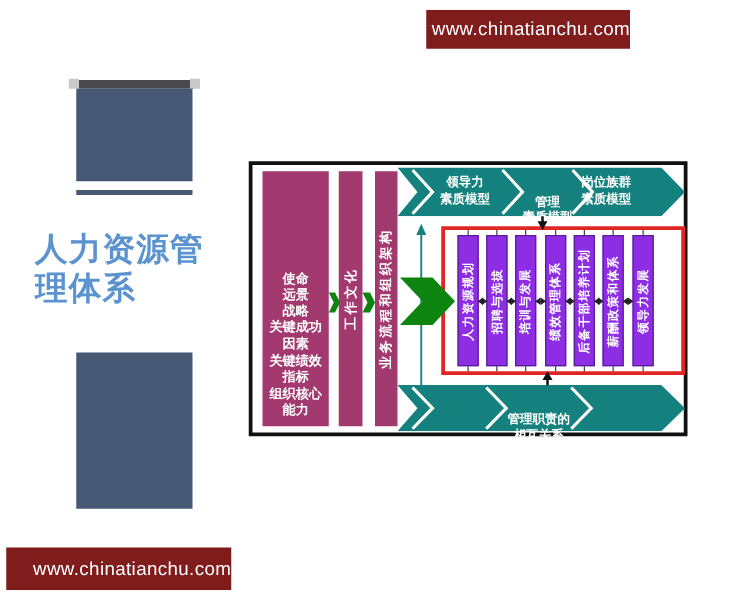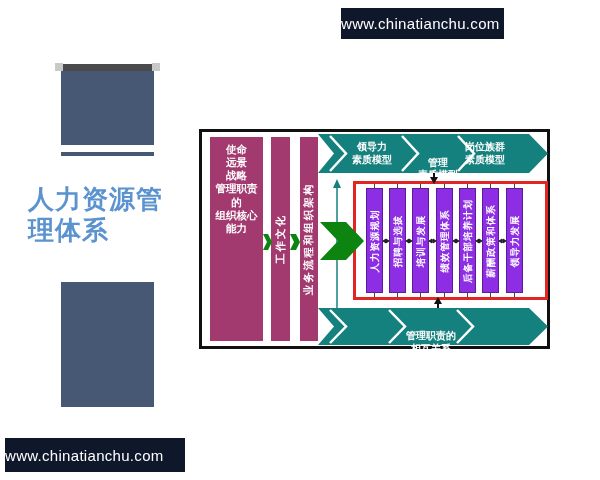--- a/index.html
+++ b/index.html
@@ -1,37 +1,37 @@
 <!DOCTYPE html>
 <html><head>
 <meta charset="utf-8">
 <style>
   html,body{margin:0;padding:0;background:#fff;}
   body{width:600px;height:480px;position:relative;overflow:hidden;
        font-family:"Liberation Sans","DejaVu Sans",sans-serif;}
   .abs{position:absolute;}
   
-  .wm{background:#0f172a;color:#fff;display:flex;align-items:center;justify-content:flex-start;
+  .wm{background:#7f1d1d;color:#fff;display:flex;align-items:center;justify-content:flex-end;
       font-size:15px;letter-spacing:.3px;}
   .wm-top{left:341px;top:8px;width:163px;height:31px;}
   .wm-bottom{left:5px;top:438px;width:180px;height:34px;}
   
   .slate{background:#465874;}
   .topbar{left:63px;top:64px;width:92px;height:7px;background:#4a4a4c;}
   .handle{width:8px;height:8px;background:#c9c9c9;}
   .rect-top{left:61px;top:71px;width:93px;height:74px;}
   .divider{left:61px;top:152px;width:93px;height:4px;}
   .rect-bottom{left:61px;top:282px;width:93px;height:125px;}
   .panel-title{left:28px;top:184px;width:164px;text-align:left;color:#5b93cf;
       font-size:26px;line-height:1.2;font-weight:bold;white-space:pre-line;letter-spacing:1px;}
   
   .diagram{left:199px;top:129px;width:345px;height:214px;border:3px solid #101010;background:#fff;}
   .magenta{background:#a23a6f;}
   .col{top:5px;height:204px;}
-  .col1{left:8px;width:53px;display:flex;flex-direction:column;justify-content:flex-start;
+  .col1{left:8px;width:53px;display:flex;flex-direction:column;justify-content:flex-end;
         align-items:center;padding:6px 0;box-sizing:border-box;}
   .col1 .item{color:#fff;font-weight:bold;font-size:10.5px;line-height:1.25;text-align:center;
         width:45px;}
   .col2{left:69px;width:19px;}
   .col3{left:98px;width:18px;}
   .vtext{position:absolute;left:50%;top:50%;transform:translate(-50%,-50%) rotate(-90deg);
         white-space:nowrap;color:#fff;font-weight:bold;}
   .col .vtext{font-size:10.5px;letter-spacing:2px;}
   
   .band{left:116px;width:230px;}
@@ -67,21 +67,22 @@
 <div class="abs panel-title">人力资源管
 理体系</div>
 <div class="abs slate rect-bottom"></div>
 
 <div class="abs diagram">
 
   <div class="abs magenta col col1">
     <div class="item">使命</div>
     <div class="item">远景</div>
     <div class="item">战略</div>
-    <div class="item">管理职责的</div>
+    <div class="item">关键成功因素</div>
+    <div class="item">关键绩效指标</div>
     <div class="item">组织核心能力</div>
   </div>
 
   <div class="abs magenta col col2">
     <span class="vtext">工作文化</span>
   </div>
 
   <div class="abs magenta col col3">
     <span class="vtext">业务流程和组织架构</span>
   </div>

